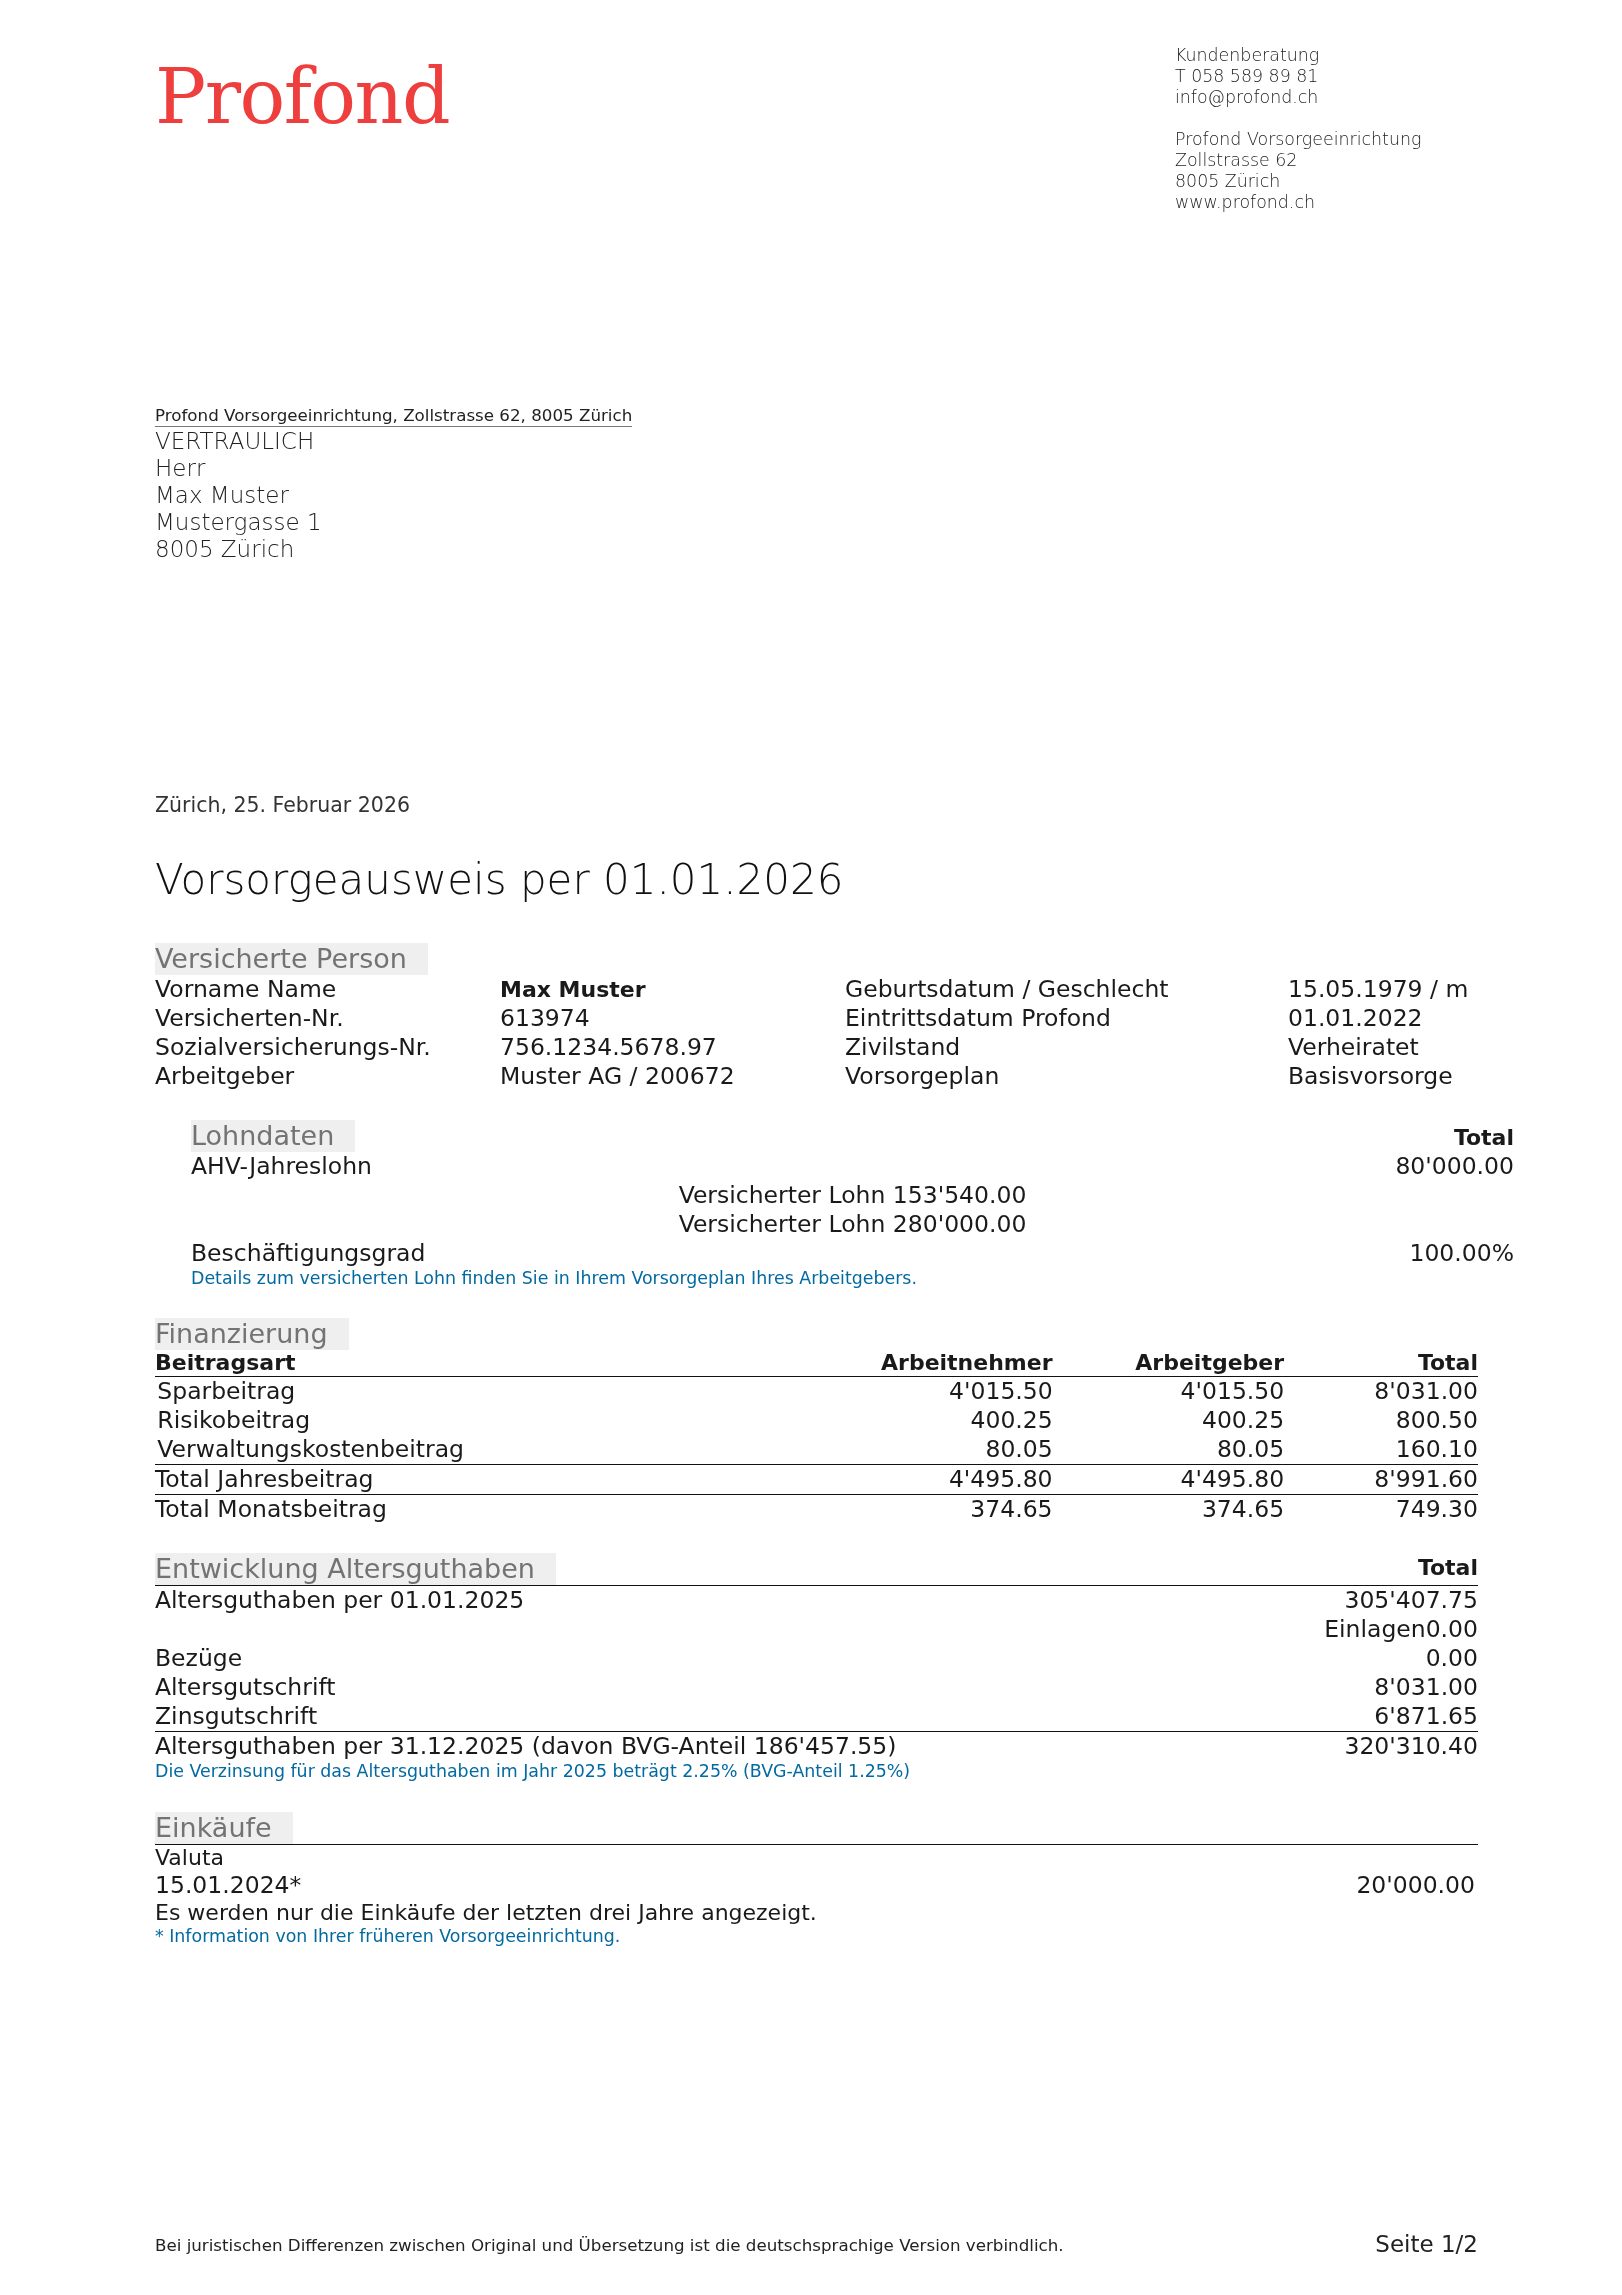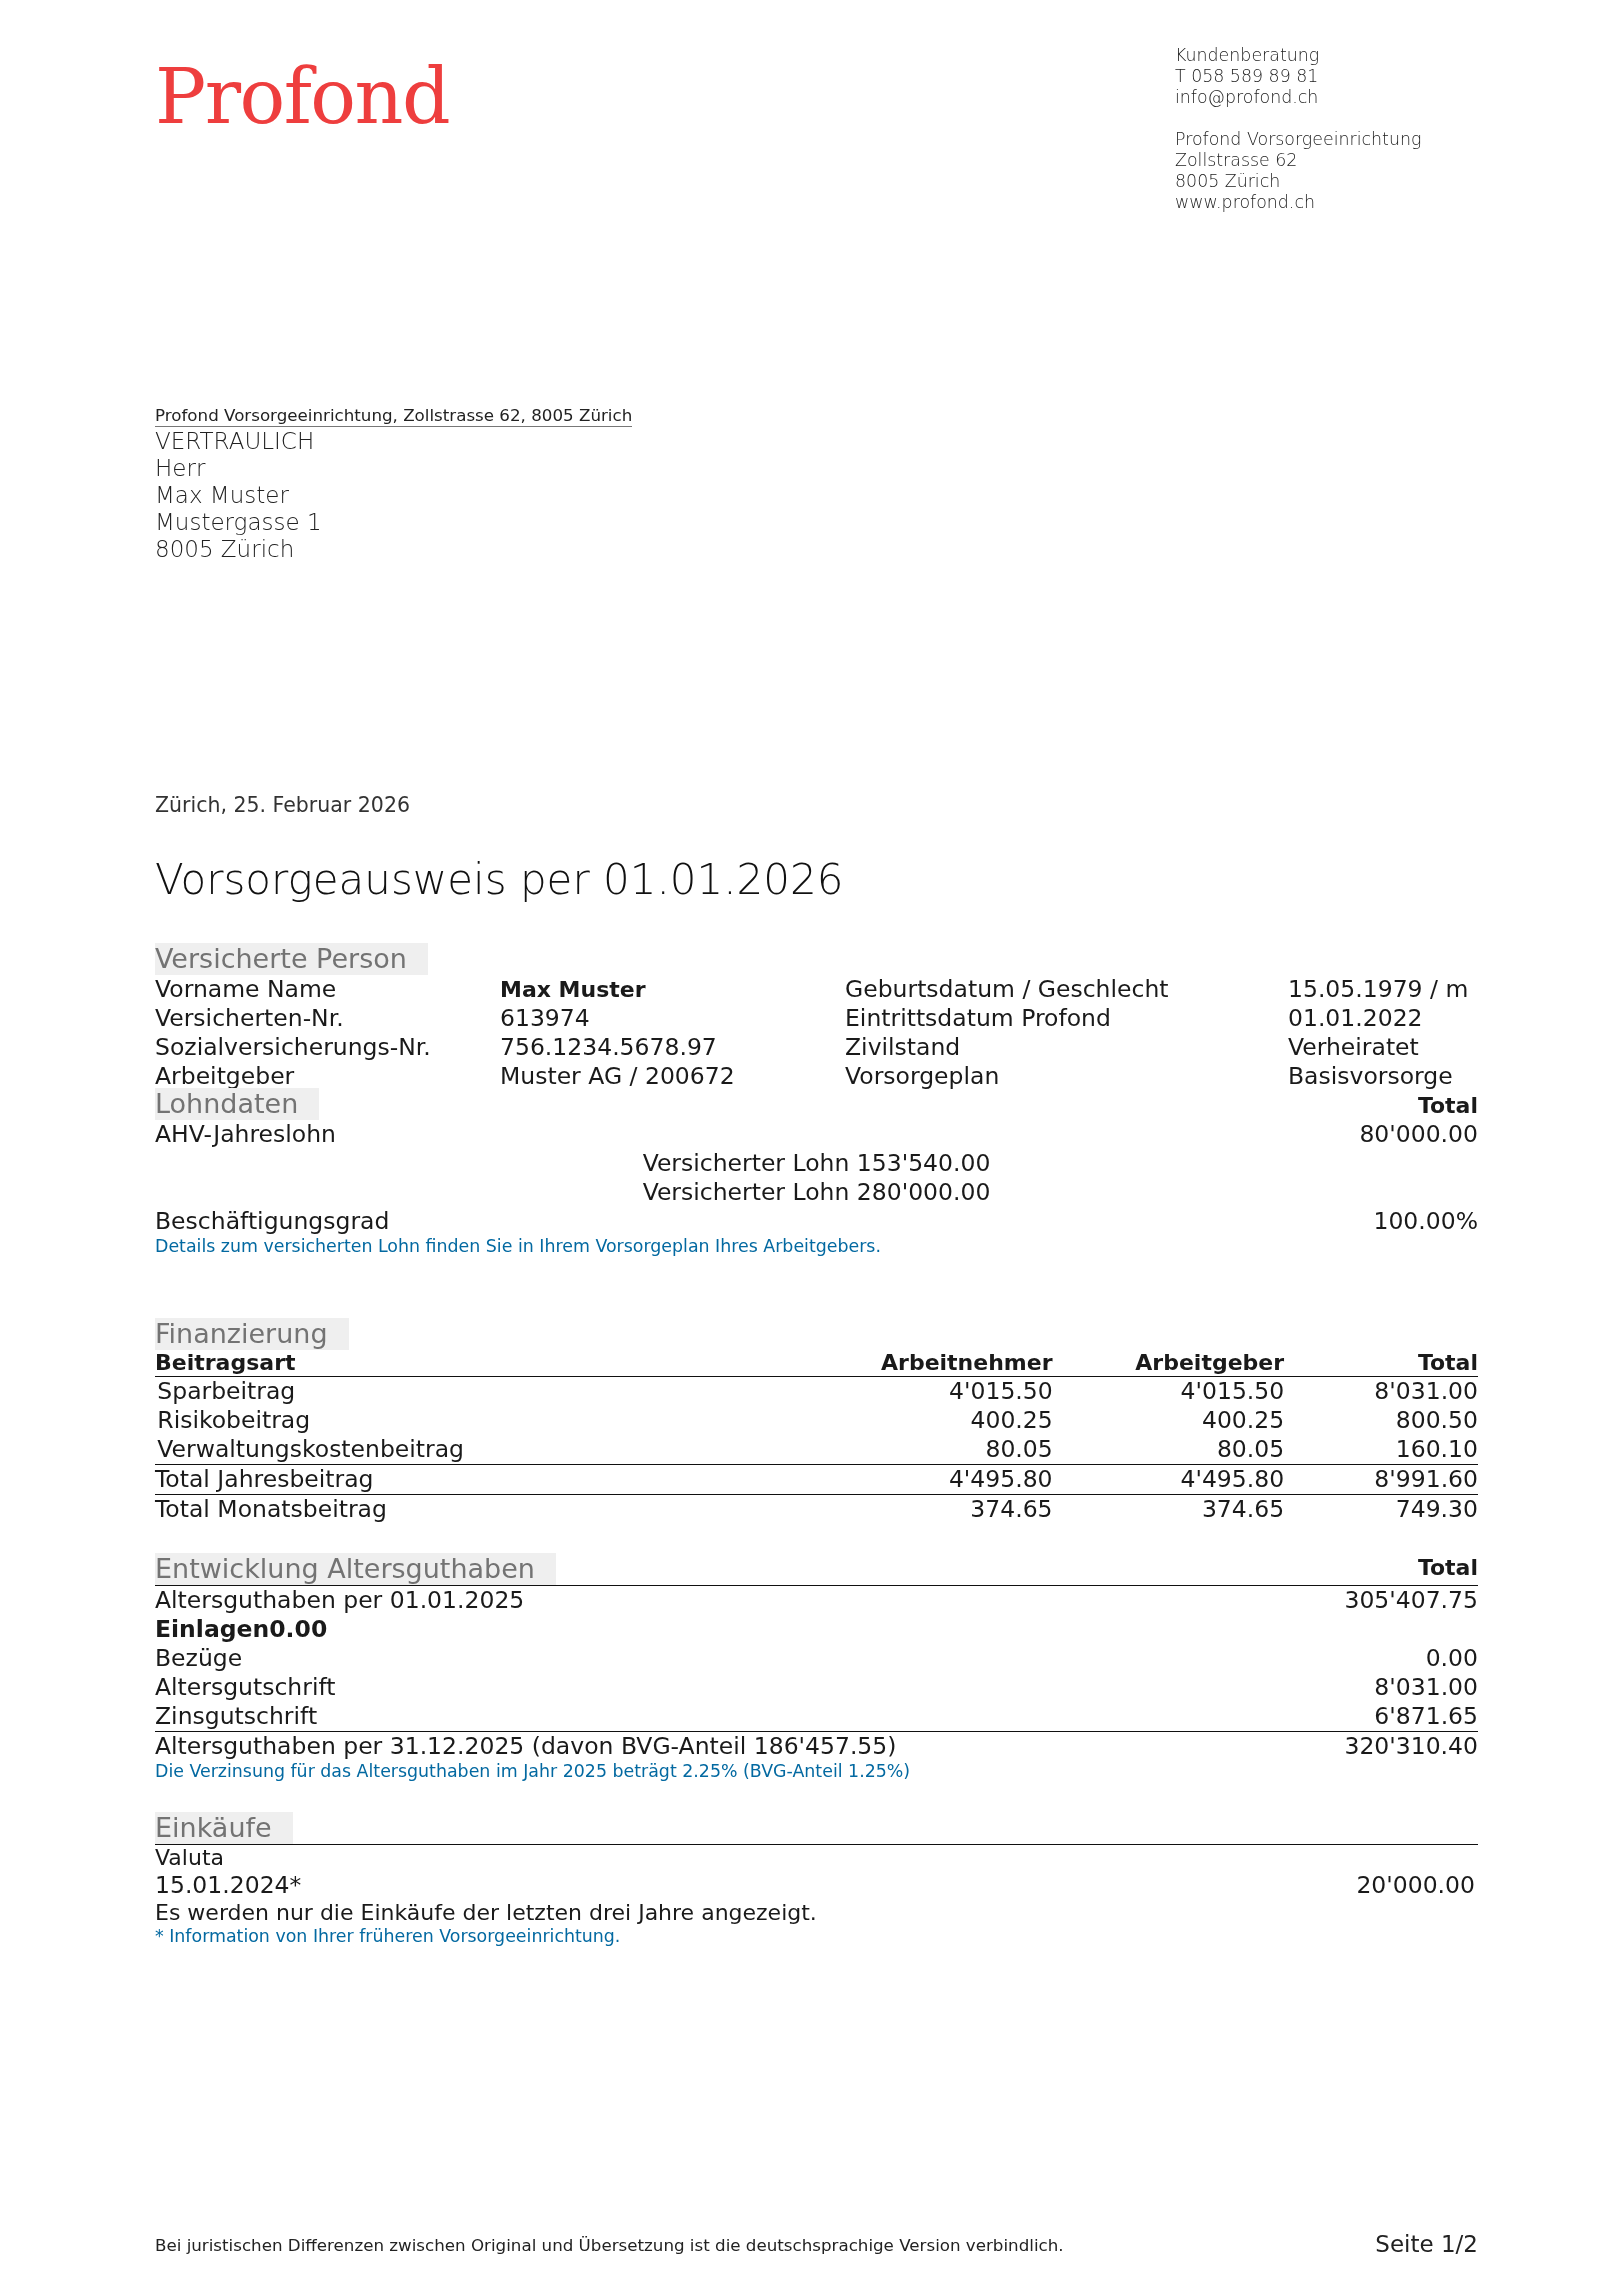--- a/index.html
+++ b/index.html
@@ -109,21 +109,21 @@
       <div class="row">
           <span class="c">Verheiratet</span>
         </div>
       <div class="row">
           <span class="c">Basisvorsorge</span>
         </div>
     </div>
   </div>
 </div>
 
-<div class="abs sec" style="top:1088px;">
+<div class="abs sec" style="top:1120px;margin-left:36px;">
   <div style="display:flex; justify-content:space-between; align-items:flex-end;">
     <div class="sec-title">Lohndaten</div>
     <div class="hdr" style="line-height:29px;">Total</div>
   </div>
   <div class="row" style="justify-content:space-between;">
       <span class="c">AHV-Jahreslohn</span>
       <span class="c r">80'000.00</span>
     </div>
   <div class="row" style="justify-content:center;">
       <span class="c">Versicherter Lohn 1</span>
@@ -182,21 +182,21 @@
 
 <div class="abs sec" style="top:1553px;">
   <div class="ul" style="display:flex; justify-content:space-between; align-items:flex-end;">
     <div class="sec-title">Entwicklung Altersguthaben</div>
     <div class="hdr" style="line-height:29px; align-self:flex-start;">Total</div>
   </div>
   <div class="row" style="justify-content:space-between;">
       <span class="c">Altersguthaben per 01.01.2025</span>
       <span class="c r">305'407.75</span>
     </div>
-  <div class="row" style="justify-content:flex-start;font-weight:bold;">
+  <div class="row" style="justify-content:flex-end;">
       <span class="c">Einlagen</span>
       <span class="c r">0.00</span>
     </div>
   <div class="row" style="justify-content:space-between;">
       <span class="c">Bezüge</span>
       <span class="c r">0.00</span>
     </div>
   <div class="row" style="justify-content:space-between;">
       <span class="c">Altersgutschrift</span>
       <span class="c r">8'031.00</span>

